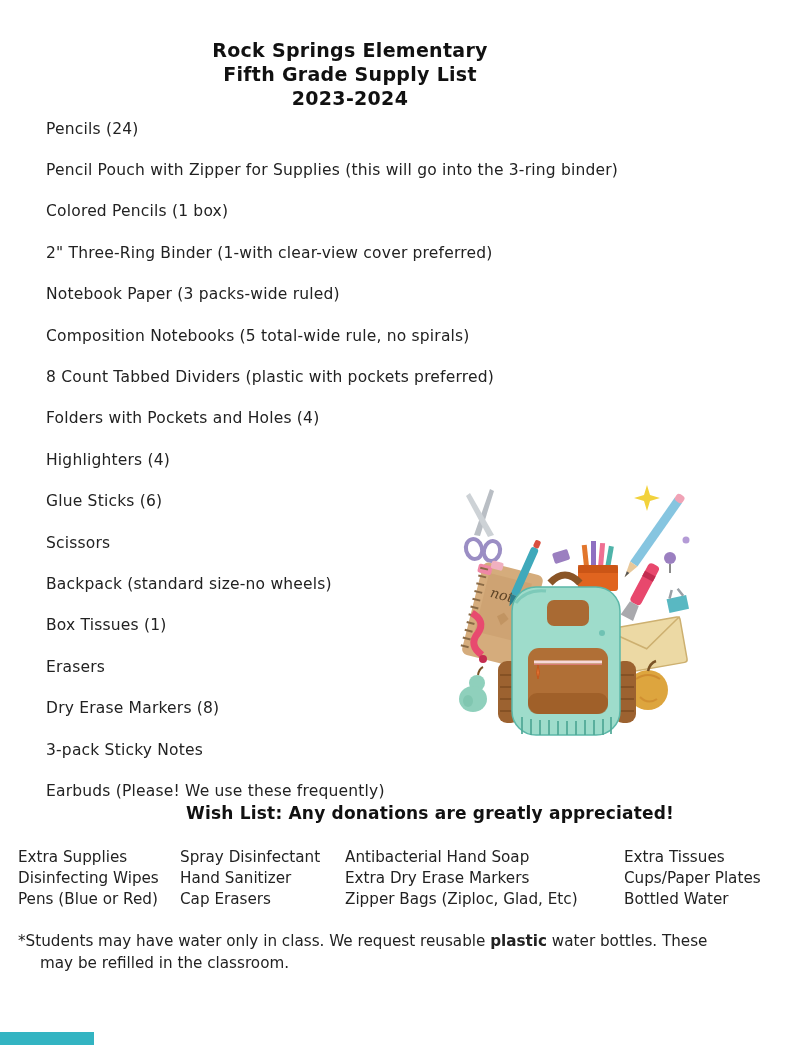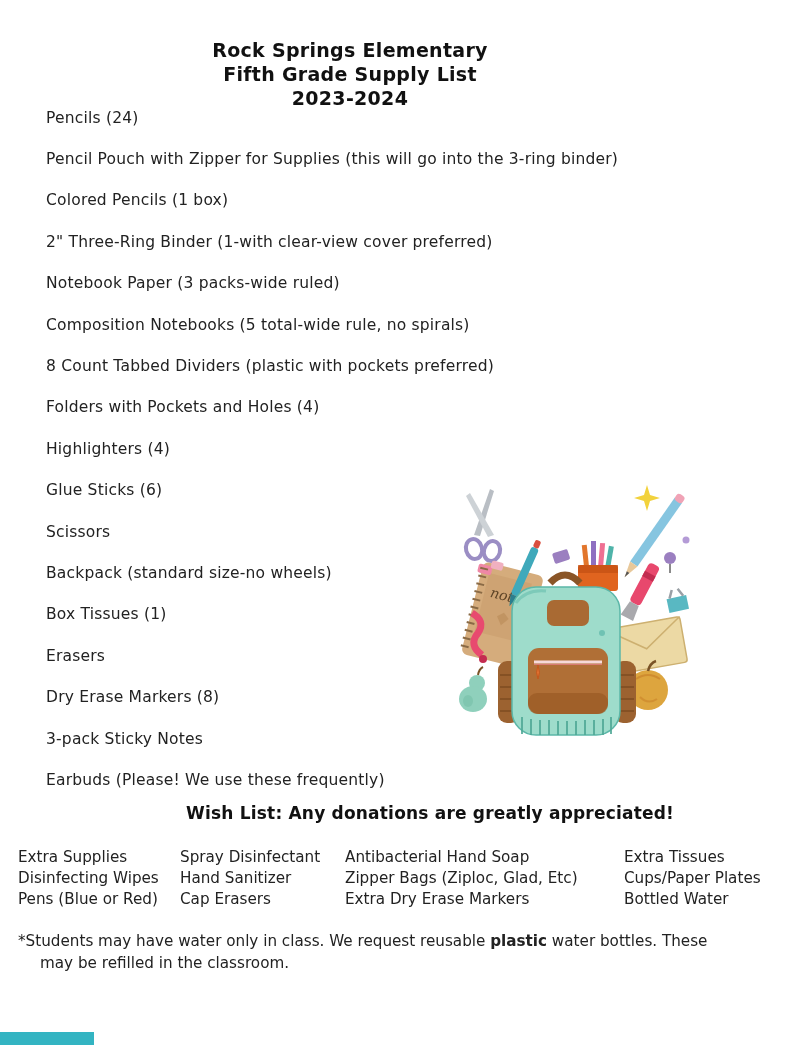--- a/index.html
+++ b/index.html
@@ -10,21 +10,21 @@
     font-family:"DejaVu Sans","Liberation Sans",sans-serif;
     color:#1e1e1e;
     overflow:hidden;
   }
   .title-block{
     position:absolute;top:38px;left:0;width:700px;
     text-align:center;font-weight:700;font-size:19px;line-height:24px;
     letter-spacing:.3px;color:#111;
   }
   .supply-list{
-    position:absolute;top:97px;left:46px;width:620px;text-align:right;
+    position:absolute;top:108px;left:46px;width:620px;text-align:right;
   }
   .supply-item{
     height:41.4px;display:flex;align-items:center;
     font-size:15.5px;letter-spacing:.2px;color:#222;
     white-space:nowrap;
   }
   .wish-heading{
     position:absolute;top:803px;left:0;width:812px;
     text-align:center;font-weight:700;font-size:17px;color:#111;
     letter-spacing:.2px;
@@ -224,22 +224,22 @@
     <div>Disinfecting Wipes</div>
     <div>Pens (Blue or Red)</div>
   </div>
   <div class="wish-col col-1">
     <div>Spray Disinfectant</div>
     <div>Hand Sanitizer</div>
     <div>Cap Erasers</div>
   </div>
   <div class="wish-col col-2">
     <div>Antibacterial Hand Soap</div>
+    <div>Extra Dry Erase Markers</div>
     <div>Zipper Bags (Ziploc, Glad, Etc)</div>
-    <div>Extra Dry Erase Markers</div>
   </div>
   <div class="wish-col col-3">
     <div>Extra Tissues</div>
     <div>Cups/Paper Plates</div>
     <div>Bottled Water</div>
   </div>
 
   <div class="footnote">
     <div class="line1"><span>*Students may have water only in class. We request reusable </span><b>plastic</b><span> water bottles. These</span></div>
     <div class="line2">may be refilled in the classroom.</div>

